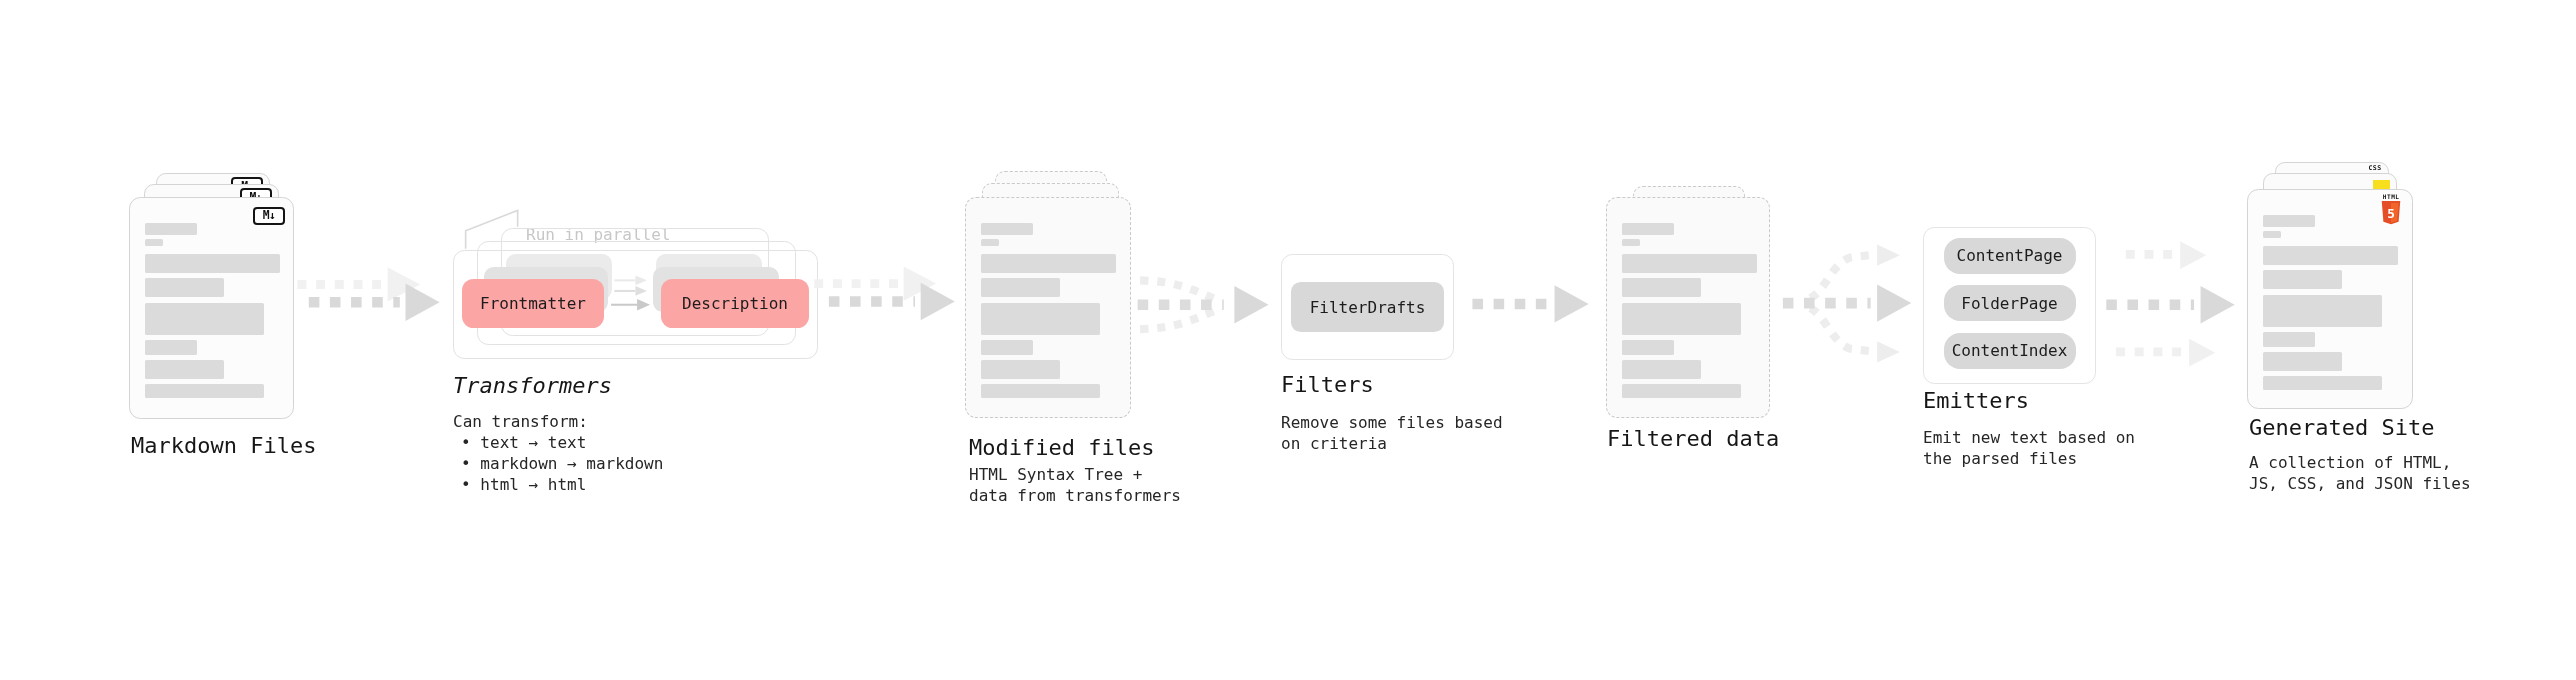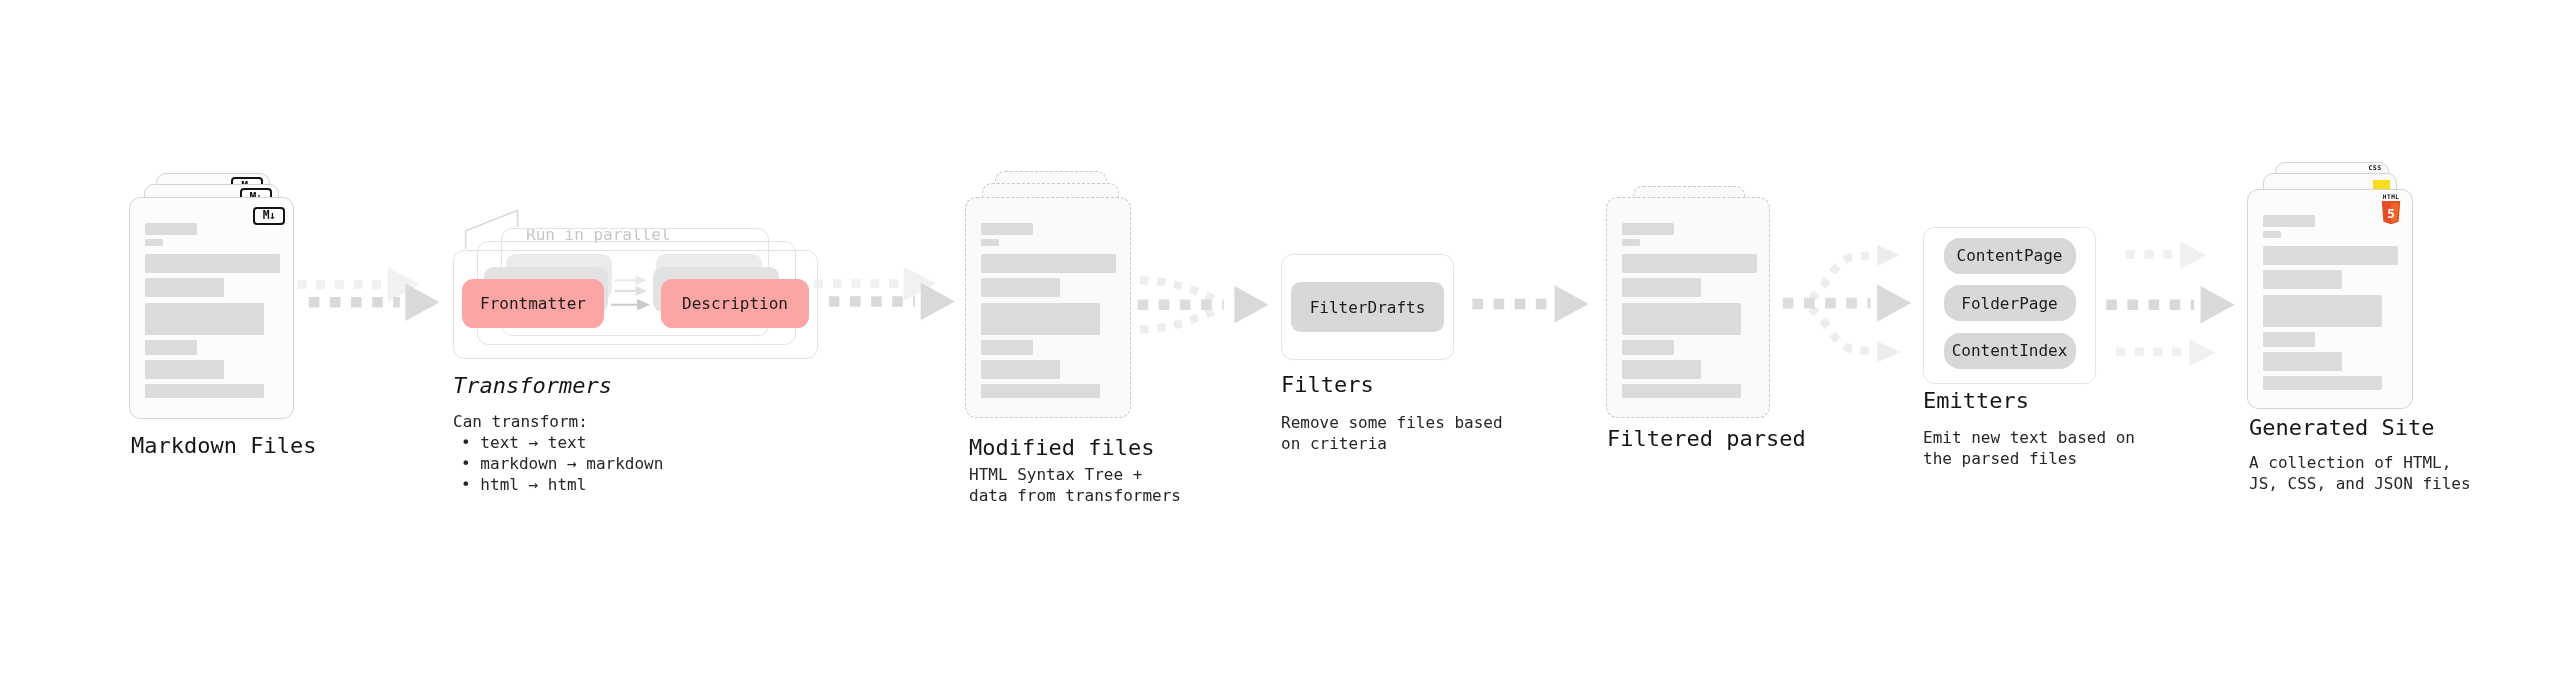--- a/index.html
+++ b/index.html
@@ -152,21 +152,21 @@
         <div></div>
           <div></div>
         <div></div>
           <div></div>
         <div></div>
           <div></div>
         <div></div>
           <div></div>
       </div>
     </div>
-    <div class="title" style="left:1607px;top:428px;">Filtered parsed</div>
+    <div class="title" style="left:1607px;top:428px;">Filtered data</div>
   </div>
 
   <div>
     <div class="gbox" style="left:1923px;top:227px;width:173px;height:157px;display:flex;flex-direction:column;align-items:center;gap:11.4px;padding-top:9.8px;">
       <div class="epill">ContentPage</div>
       <div class="epill">FolderPage</div>
       <div class="epill">ContentIndex</div>
     </div>
     <div class="title" style="left:1923px;top:390px;">Emitters</div>
     <div class="desc" style="left:1923px;top:427px;">

